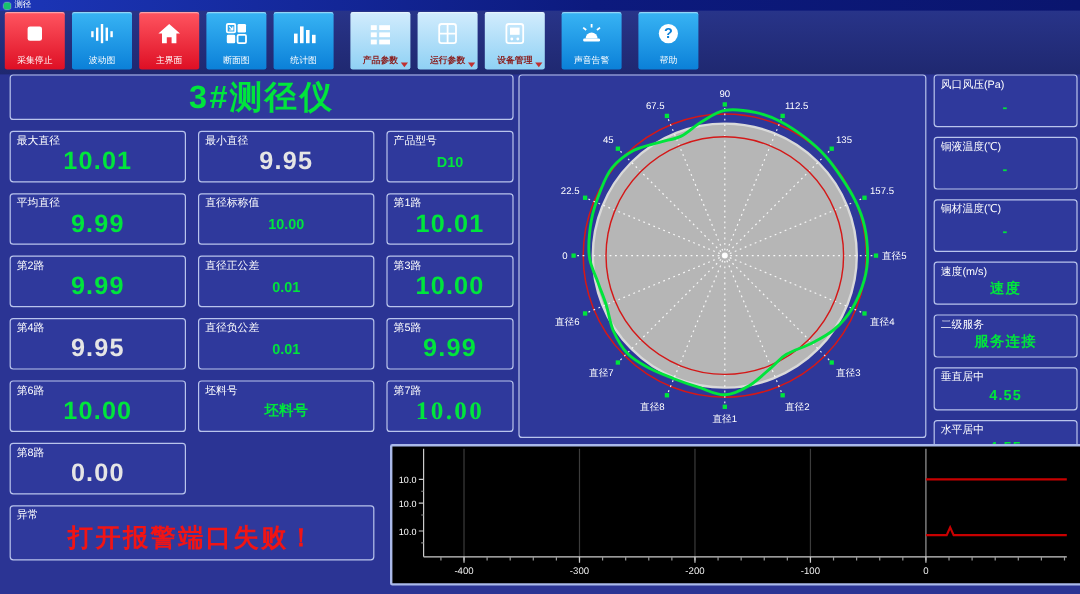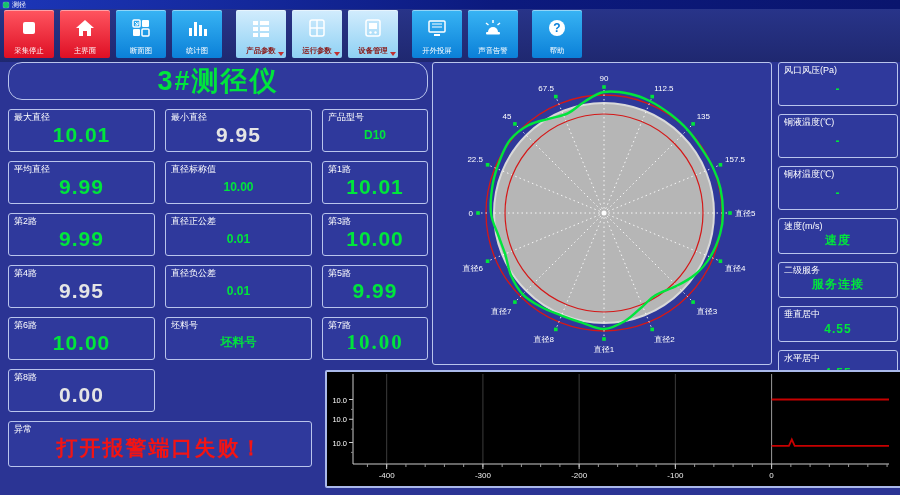--- a/index.html
+++ b/index.html
@@ -34,21 +34,21 @@
   
   .cell{position:relative;border:1px solid #b9c4ec;border-radius:3px;background:#2f399c;box-sizing:border-box;}
   .cl{position:absolute;top:2px;left:5px;font-size:9px;line-height:10px;color:#fff;white-space:nowrap;}
   .cv{position:absolute;left:0;right:0;top:8px;bottom:0;display:flex;align-items:center;justify-content:center;
       font-weight:bold;font-size:21px;letter-spacing:1px;}
   .green{color:#00e53c}.yellow{color:#e5e5e5}.red{color:#f21414}
   
   .main-left{position:absolute;left:8px;top:62px;width:420px;
     display:grid;grid-template-columns:147px 147px 106px;
     grid-template-rows:38px repeat(6,43px) 46px;gap:9px 10px;}
-  .title-cell{grid-column:1/4;border-radius:14px;}
+  .title-cell{grid-column:1/4;}
   .title-cell .cv{top:0;font-size:27px;letter-spacing:2px;}
   .side .cv{font-size:12px;letter-spacing:0;text-align:center;}
   .serif .cv{font-family:"Liberation Serif",serif;letter-spacing:2px;}
   .alarm-cell{grid-column:1/3;}
   .alarm-cell .cv{font-size:21px;letter-spacing:2px;}
   
   .polar-panel{position:absolute;left:432px;top:62px;width:340px;height:303px;
     border:1px solid #b9c4ec;border-radius:3px;background:#2e389a;box-sizing:border-box;}
   
   .right-col{position:absolute;left:778px;top:62px;width:120px;display:flex;flex-direction:column;gap:8px;}
@@ -71,20 +71,32 @@
 
   <div class="tbtn red">
     <span class="ticon">
       <svg width="22" height="22">
           <rect x="5" y="5" width="12" height="12" rx="2" fill="#fff"></rect>
         </svg>
     </span>
     <span class="tlabel">采集停止</span>
   </div>
 
+  <div class="tbtn">
+    <span class="ticon">
+      <svg width="22" height="22" fill="#fff">
+        <rect x="2" y="9" width="2" height="5"></rect>
+          <rect x="6" y="6" width="2" height="11"></rect>
+        <rect x="10" y="3" width="2" height="16"></rect>
+          <rect x="14" y="6" width="2" height="11"></rect>
+        <rect x="18" y="9" width="2" height="5"></rect>
+      </svg>
+    </span>
+    <span class="tlabel">波动图</span>
+  </div>
 
   <div class="tbtn red">
     <span class="ticon">
       <svg width="22" height="22">
           <path d="M11 3 L20 11 H17 V19 H13 V14 H9 V19 H5 V11 H2 Z" fill="#fff"></path>
         </svg>
     </span>
     <span class="tlabel">主界面</span>
   </div>
 
@@ -150,31 +162,20 @@
         <circle cx="8.5" cy="15.5" r="1.2" fill="#fff"></circle>
           <circle cx="13.5" cy="15.5" r="1.2" fill="#fff"></circle>
       </svg>
     </span>
     <span class="tlabel">设备管理</span>
     <span class="dd"></span>
   </div>
 
   <div class="tgap"></div>
 
-  <div class="tbtn">
-    <span class="ticon">
-      <svg width="22" height="22">
-        <rect x="3" y="4" width="16" height="11" rx="1" fill="none" stroke="#fff" stroke-width="1.5"></rect>
-        <line x1="6" y1="7" x2="16" y2="7" stroke="#fff" stroke-width="1"></line>
-        <line x1="6" y1="10" x2="16" y2="10" stroke="#fff" stroke-width="1"></line>
-        <line x1="8" y1="18" x2="14" y2="18" stroke="#fff" stroke-width="2"></line>
-      </svg>
-    </span>
-    <span class="tlabel">开外投屏</span>
-  </div>
 
   <div class="tbtn">
     <span class="ticon">
       <svg width="22" height="22">
         <path d="M6 15 a5 5 0 0 1 10 0 Z" fill="#fff"></path>
         <rect x="4" y="15" width="14" height="2.5" rx="1" fill="#fff"></rect>
         <line x1="11" y1="3" x2="11" y2="6" stroke="#fff" stroke-width="1.5"></line>
         <line x1="4" y1="6" x2="6.5" y2="8" stroke="#fff" stroke-width="1.5"></line>
         <line x1="18" y1="6" x2="15.5" y2="8" stroke="#fff" stroke-width="1.5"></line>
       </svg>

